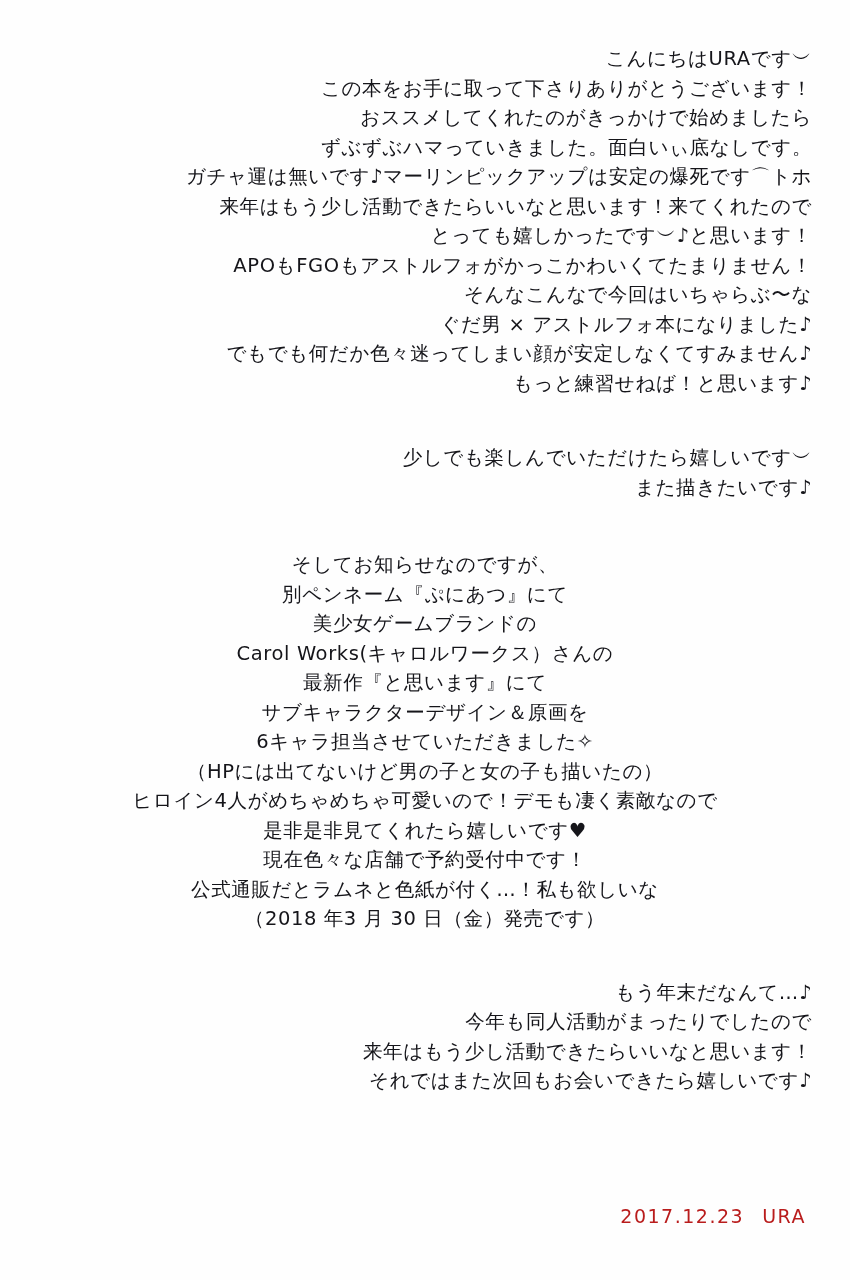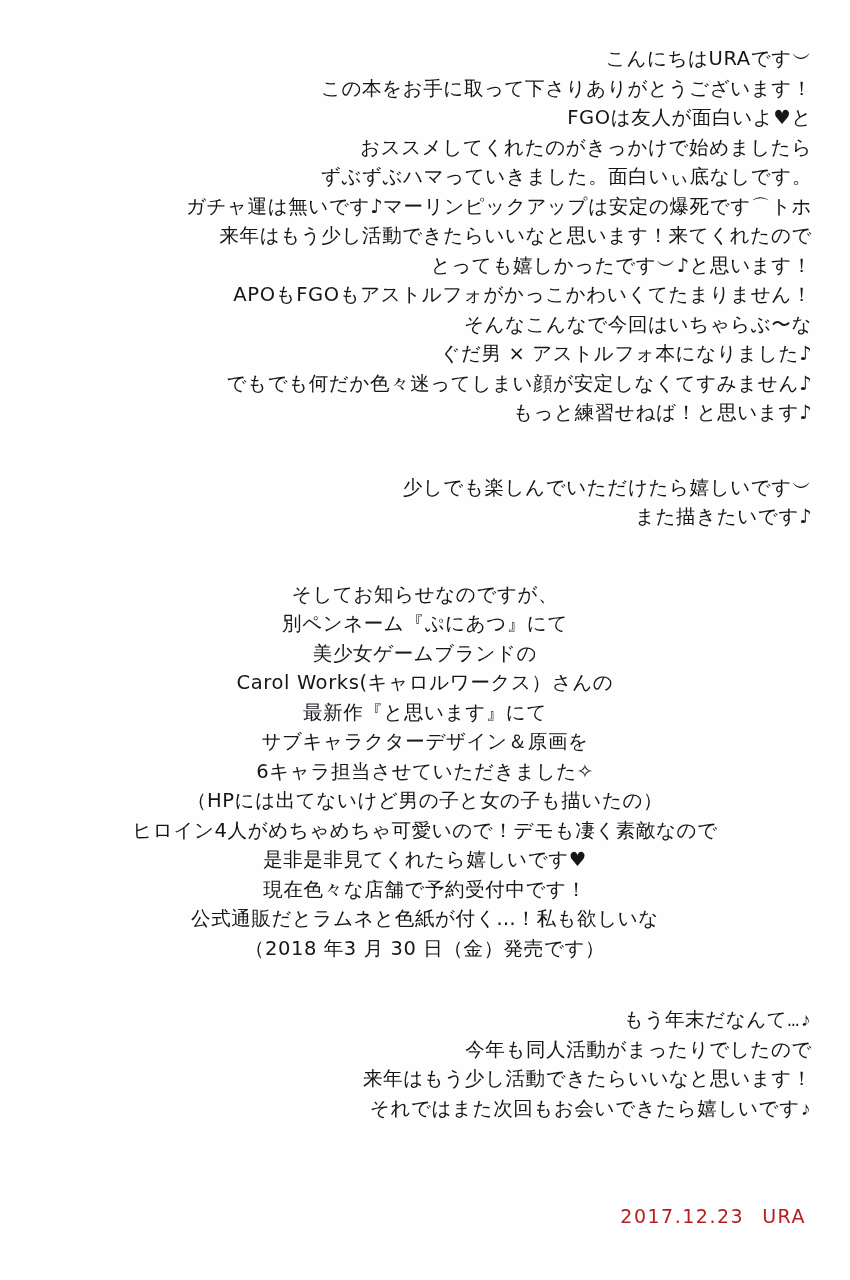--- a/index.html
+++ b/index.html
@@ -36,21 +36,21 @@
     display: block;
     white-space: nowrap;
     font-size: 19.5px;
     line-height: 29.5px;
     letter-spacing: 0.6px;
     color: #15151a;
   }
   .block.b1 { margin-bottom: 45px; }
   .block.b2 { margin-bottom: 48px; }
   .block.b3 { margin-bottom: 44px; text-align: center; }
-  .block.b4 { margin-bottom: 0; font-family: Liberation Mono, monospace; }
+  .block.b4 { margin-bottom: 0; }
 
   .sign {
     position: absolute;
     right: 44px;
     bottom: 53px;
     font-size: 19px;
     letter-spacing: 1.5px;
     color: #b91c1c;
     white-space: nowrap;
   }
@@ -59,21 +59,20 @@
 </head>
 <body>
 
 <div class="page">
 
   <div class="afterword">
 
     <p class="block b1">
       <span class="line">こんにちはURAです︶</span>
       <span class="line">この本をお手に取って下さりありがとうございます！</span>
-      <span class="line">FGOは友人が面白いよ♥と</span>
       <span class="line">おススメしてくれたのがきっかけで始めましたら</span>
       <span class="line">ずぶずぶハマっていきました。面白いぃ底なしです。</span>
       <span class="line">ガチャ運は無いです♪マーリンピックアップは安定の爆死です⌒トホ</span>
       <span class="line">来年はもう少し活動できたらいいなと思います！来てくれたので</span>
       <span class="line">とっても嬉しかったです︶♪と思います！</span>
       <span class="line">APOもFGOもアストルフォがかっこかわいくてたまりません！</span>
       <span class="line">そんなこんなで今回はいちゃらぶ〜な</span>
       <span class="line">ぐだ男 × アストルフォ本になりました♪</span>
       <span class="line">でもでも何だか色々迷ってしまい顔が安定しなくてすみません♪</span>
       <span class="line">もっと練習せねば！と思います♪</span>

